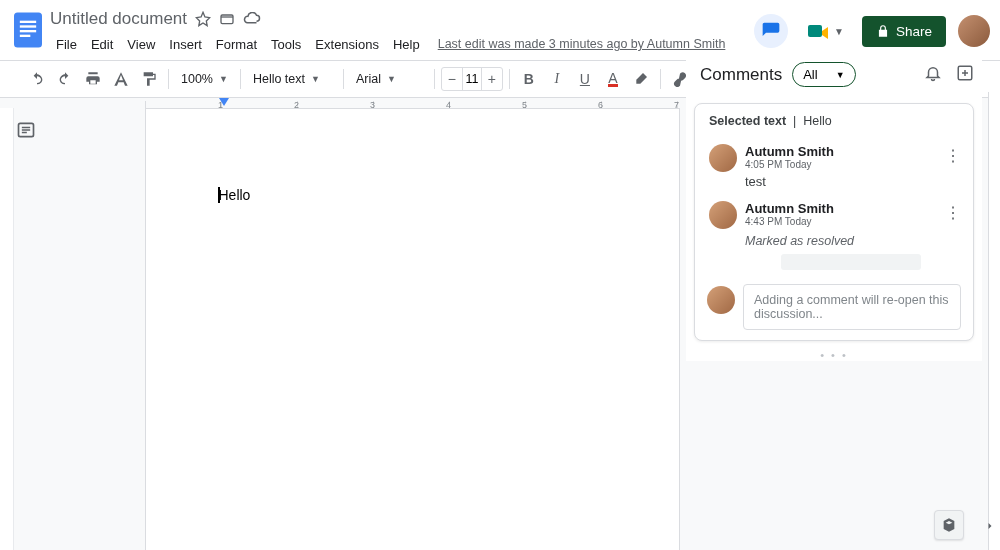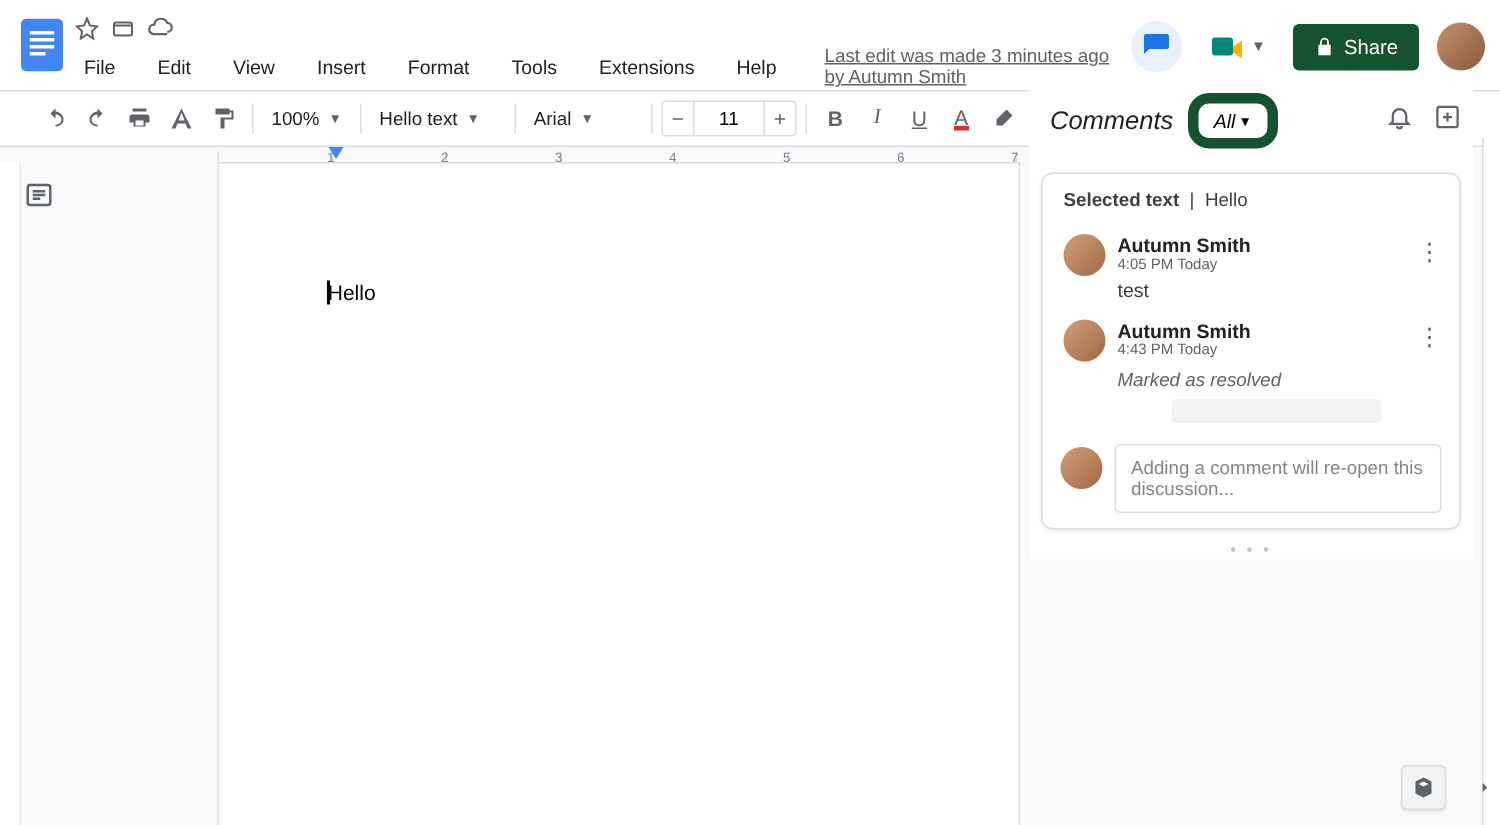--- a/index.html
+++ b/index.html
@@ -6,62 +6,62 @@
 body { width: 1000px; height: 550px; overflow: hidden; background: #fff; position: relative; }
 
 
 .header { display: flex; align-items: flex-start; padding: 8px 10px 0 10px; }
 .doc-icon { width: 36px; height: 44px; display: flex; align-items: center; justify-content: center; }
 .doc-icon svg { width: 28px; height: 36px; }
 .title-area { flex: 1; padding-left: 4px; }
 .title-row { display: flex; align-items: center; gap: 8px; height: 22px; }
 .doc-title { font-size: 17px; color: #5f6368; font-weight: 400; }
 .title-icon { color: #5f6368; cursor: pointer; display: flex; }
-.menu-row { display: flex; gap: 16px; margin-top: 4px; height: 20px; align-items: center; }
+.menu-row { display: flex; gap: 2px; margin-top: 4px; height: 20px; align-items: center; }
 .menu-item { font-size: 13px; color: #202124; padding: 2px 6px; cursor: pointer; }
 .edit-status { font-size: 12.5px; color: #5f6368; text-decoration: underline; margin-left: 10px; cursor: pointer; }
 .header-right { display: flex; align-items: center; gap: 12px; padding-top: 6px; }
 .hdr-btn { width: 34px; height: 34px; border-radius: 50%; display: flex; align-items: center; justify-content: center; cursor: pointer; }
 .comment-hist { background: #e8f0fe; color: #1a73e8; }
 .meet-btn { display: flex; align-items: center; gap: 4px; padding: 4px 6px; cursor: pointer; }
 .share-btn { background: #14532d; color: #fff; font-size: 13.5px; font-weight: 500; padding: 8px 14px; border-radius: 4px; display: flex; align-items: center; gap: 6px; cursor: pointer; }
 .avatar { width: 32px; height: 32px; border-radius: 50%; background: linear-gradient(135deg,#c49070,#8b5a3c); cursor: pointer; }
 
 
 .toolbar { height: 38px; border-top: 1px solid #dadce0; border-bottom: 1px solid #dadce0; display: flex; align-items: center; padding: 0 24px; gap: 2px; margin-top: 6px; }
 .tb-btn { width: 26px; height: 26px; display: flex; align-items: center; justify-content: center; color: #5f6368; cursor: pointer; border-radius: 2px; }
 .tb-sep { width: 1px; height: 20px; background: #dadce0; margin: 0 4px; }
 .tb-select { font-size: 12.5px; color: #202124; padding: 4px 6px; display: flex; align-items: center; gap: 6px; cursor: pointer; }
 .tb-select .arrow { font-size: 9px; color: #5f6368; }
 .font-size-group { display: flex; align-items: center; border: 1px solid #dadce0; border-radius: 3px; }
 .fs-btn { width: 20px; height: 22px; display: flex; align-items: center; justify-content: center; font-size: 14px; color: #5f6368; cursor: pointer; }
-.fs-val { width: 48px; text-align: center; font-size: 12.5px; border-left: 1px solid #dadce0; border-right: 1px solid #dadce0; line-height: 22px; }
+.fs-val { width: 20px; text-align: center; font-size: 12.5px; border-left: 1px solid #dadce0; border-right: 1px solid #dadce0; line-height: 22px; }
 
 
 .ruler-wrap { height: 16px; background: #f8f9fa; border-bottom: 1px solid #e8eaed; position: relative; }
 .ruler { position: absolute; left: 145px; right: 0; height: 100%; display: flex; font-size: 9px; color: #80868b; }
 .ruler .tick { flex: 0 0 76px; position: relative; }
 .ruler .tick::before { content: ''; position: absolute; left: 0; top: 3px; bottom: 3px; width: 1px; background: #dadce0; }
 .ruler .num { position: absolute; left: -3px; top: 2px; }
 .indent-marker { position: absolute; left: 219px; top: 0; width: 0; height: 0; border-left: 5px solid transparent; border-right: 5px solid transparent; border-top: 8px solid #4285f4; }
 
 
 .doc-area { position: absolute; top: 108px; left: 0; right: 0; bottom: 0; background: #f8f9fa; display: flex; }
 .left-rail { width: 52px; padding-top: 12px; display: flex; justify-content: center; }
 .outline-icon { color: #5f6368; cursor: pointer; }
 .vruler { position: absolute; left: 0; top: 0; bottom: 0; width: 14px; background: #fff; border-right: 1px solid #e8eaed; }
 .page { position: absolute; left: 145px; top: 0; width: 535px; min-height: 700px; background: #fff; border: 1px solid #dadce0; padding: 78px 72px; }
 .page-text { font-size: 14px; font-family: Arial; position: relative; }
 .cursor { display: inline-block; width: 1.5px; height: 16px; background: #000; vertical-align: text-bottom; margin-right: -1px; }
 
 
 .comments-panel { position: absolute; right: 18px; top: 52px; width: 296px; background: #fff; z-index: 10; }
-.comments-hdr { display: flex; align-items: center; padding: 10px 8px 10px 14px; gap: 10px; font-style: italic; }
+.comments-hdr { display: flex; align-items: center; padding: 10px 8px 10px 14px; gap: 10px; }
 .comments-title { font-size: 17px; font-weight: 400; color: #202124; }
-.filter-pill { border: 7px solid #14532d; border-radius: 14px; padding: 4px 10px; font-size: 13px; display: flex; align-items: center; gap: 2px; cursor: pointer; }
+.filter-pill { border: 1px solid #14532d; border-radius: 14px; padding: 4px 10px; font-size: 13px; display: flex; align-items: center; gap: 18px; cursor: pointer; }
 .comments-hdr-icons { margin-left: auto; display: flex; gap: 14px; color: #5f6368; }
 .thread { margin: 6px 8px 8px 8px; border: 1px solid #dadce0; border-radius: 8px; background: #fff; box-shadow: 0 1px 3px rgba(0,0,0,.08); padding-bottom: 10px; }
 .selected-text { padding: 10px 14px 8px; font-size: 12.5px; color: #3c4043; }
 .selected-text b { font-weight: 600; }
 .comment { padding: 8px 14px 4px; position: relative; }
 .c-avatar { width: 28px; height: 28px; border-radius: 50%; background: linear-gradient(135deg,#d4a078,#a06844); position: absolute; left: 14px; top: 8px; }
 .c-body { margin-left: 36px; }
 .c-author { font-size: 13px; font-weight: 600; color: #202124; }
 .c-time { font-size: 10px; color: #5f6368; }
 .c-text { font-size: 13px; color: #3c4043; margin-top: 4px; }
@@ -88,20 +88,21 @@
     <svg viewBox="0 0 24 30">
         <rect x="0" y="0" width="24" height="30" rx="3" fill="#4285f4"></rect>
         <rect x="5" y="7" width="14" height="2" fill="#fff"></rect>
         <rect x="5" y="11" width="14" height="2" fill="#fff"></rect>
         <rect x="5" y="15" width="14" height="2" fill="#fff"></rect>
         <rect x="5" y="19" width="9" height="2" fill="#fff"></rect>
       </svg>
   </div>
   <div class="title-area">
     <div class="title-row">
+      <span class="doc-title">Untitled document</span>
       <span class="title-icon">
           <svg width="16" height="16" viewBox="0 0 24 24" fill="none" stroke="#5f6368" stroke-width="2">
             <path d="M12 2l2.9 6.9L22 10l-5 4.9 1.2 7.1L12 18l-6.2 4 1.2-7.1L2 10l7.1-1.1z"></path>
           </svg>
         </span>
       <span class="title-icon">
           <svg width="16" height="16" viewBox="0 0 24 24" fill="none" stroke="#5f6368" stroke-width="2">
             <rect x="3" y="6" width="18" height="13" rx="2"></rect>
             <path d="M3 9h18"></path>
           </svg>

